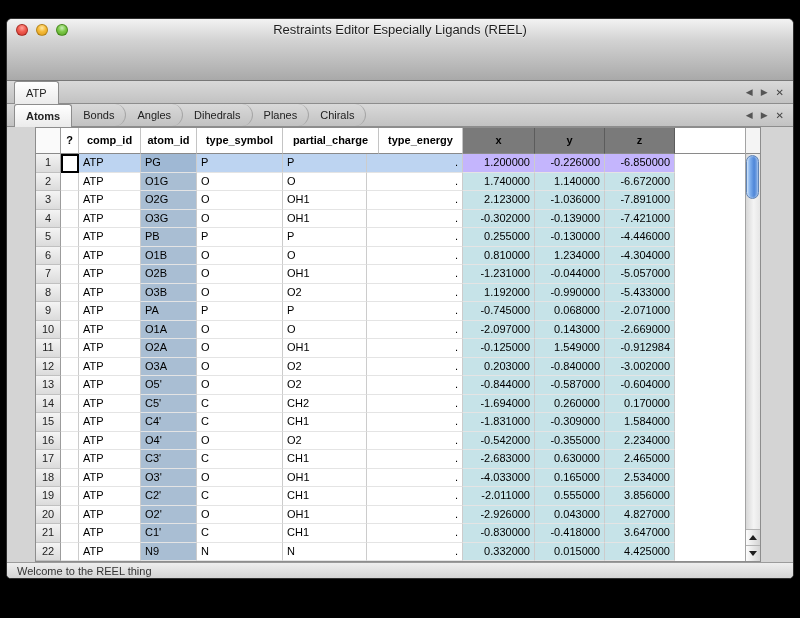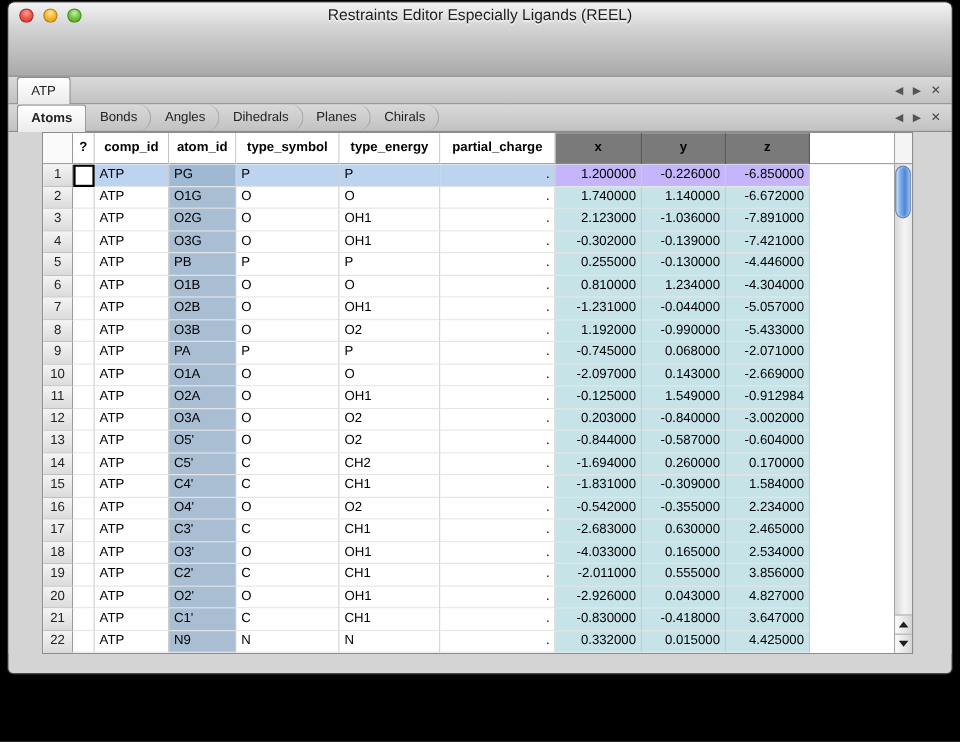--- a/index.html
+++ b/index.html
@@ -1,20 +1,20 @@
 <!DOCTYPE html>
 <html><head>
 <meta charset="utf-8">
 <style>
   * { box-sizing: border-box; margin: 0; padding: 0; }
   html,body { width:800px; height:618px; background:#000; overflow:hidden;
     font-family:"Liberation Sans","DejaVu Sans",sans-serif; }
   .stage { position:relative; width:800px; height:618px; }
 
-  .window { position:absolute; left:6px; top:1px; width:788px; height:561px;
+  .window { position:absolute; left:6px; top:18px; width:788px; height:561px;
     border-radius:6px 6px 5px 5px; overflow:hidden; background:#d4d4d4;
     border:1px solid #2e2e2e;
     box-shadow:0 14px 38px 8px rgba(0,0,0,0.8), 0 2px 6px rgba(0,0,0,0.6); }
 
   
   .titlebar { height:22px; background:linear-gradient(#f3f3f3,#d2d2d2);
     position:relative; }
   .traffic { position:absolute; left:9px; top:5px; display:flex; gap:8px; }
   .light { width:12px; height:12px; border-radius:50%; display:inline-block; }
   .light.red   { background:radial-gradient(circle at 50% 30%, #ffa39c 0%, #f05b50 45%, #d13a31 100%); border:1px solid rgba(110,10,5,.5); }
@@ -168,22 +168,22 @@
 
     <div class="content">
       <div class="scrollpane">
         <div class="tablecol">
           <div class="thead">
             <div class="th c-num corner"></div>
             <div class="th c-q">?</div>
             <div class="th c-comp">comp_id</div>
             <div class="th c-atom">atom_id</div>
             <div class="th c-sym">type_symbol</div>
+            <div class="th c-charge">partial_charge</div>
             <div class="th c-energy">type_energy</div>
-            <div class="th c-charge">partial_charge</div>
             <div class="th c-x dark">x</div>
             <div class="th c-y dark">y</div>
             <div class="th c-z dark">z</div>
             <div class="th filler"></div>
           </div>
           <div class="tbody">
               <div class="trow sel">
                 <div class="cell c-num">1</div>
                 <div class="cell c-q"></div>
                 <div class="cell c-comp">ATP</div>
@@ -481,15 +481,18 @@
                 </div>
               <div class="sb-btn">
                   <span class="tri-down"></span>
                 </div>
             </div>
           </div>
         </div>
       </div>
     </div>
 
+    <div class="statusbar">
+      <span>Welcome to the REEL thing</span>
+    </div>
 
   </div>
 </div>
 
 </body></html>

